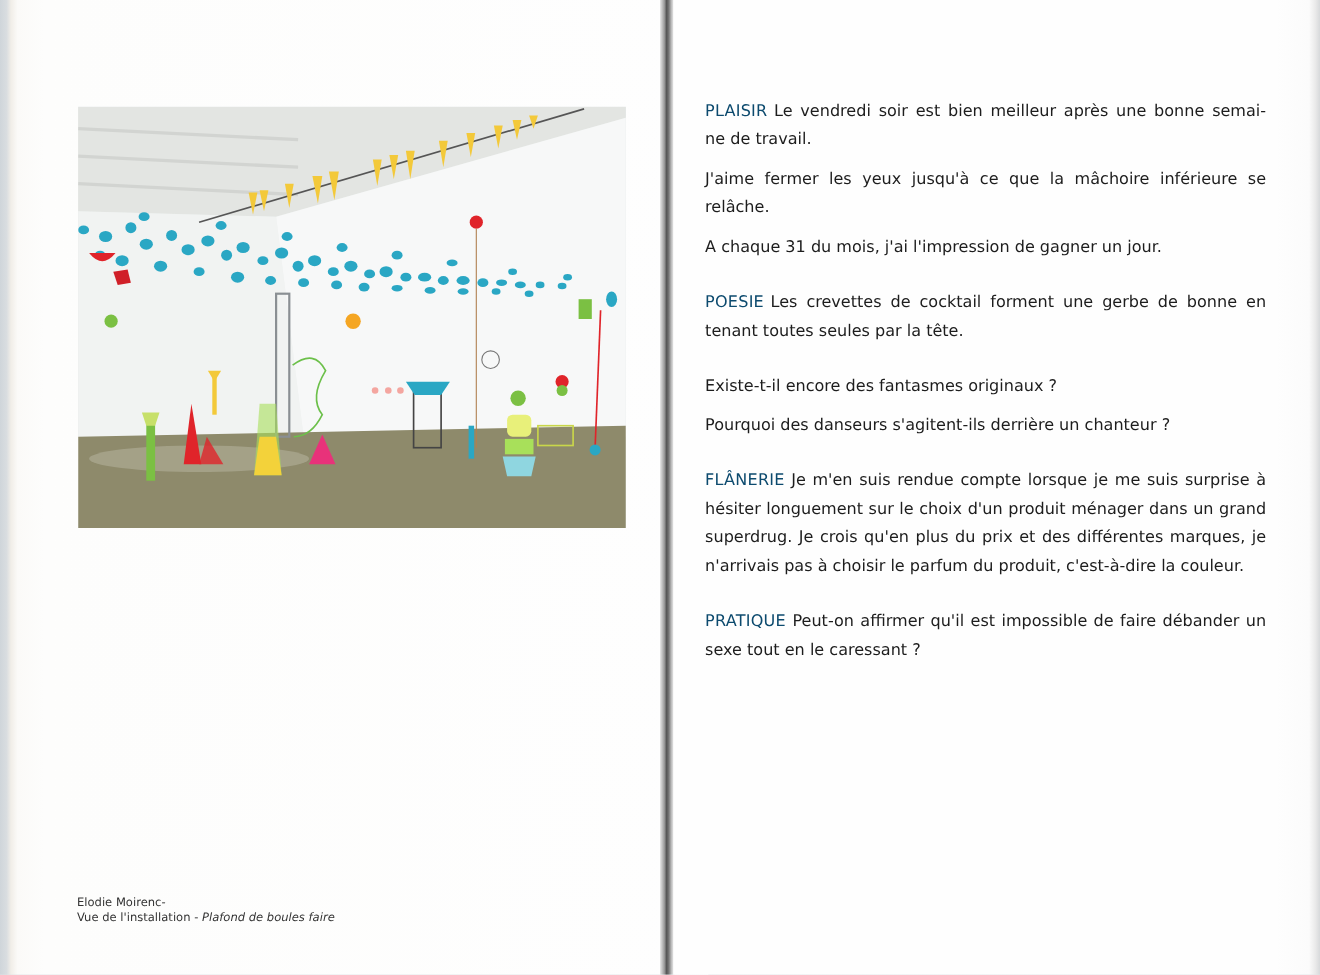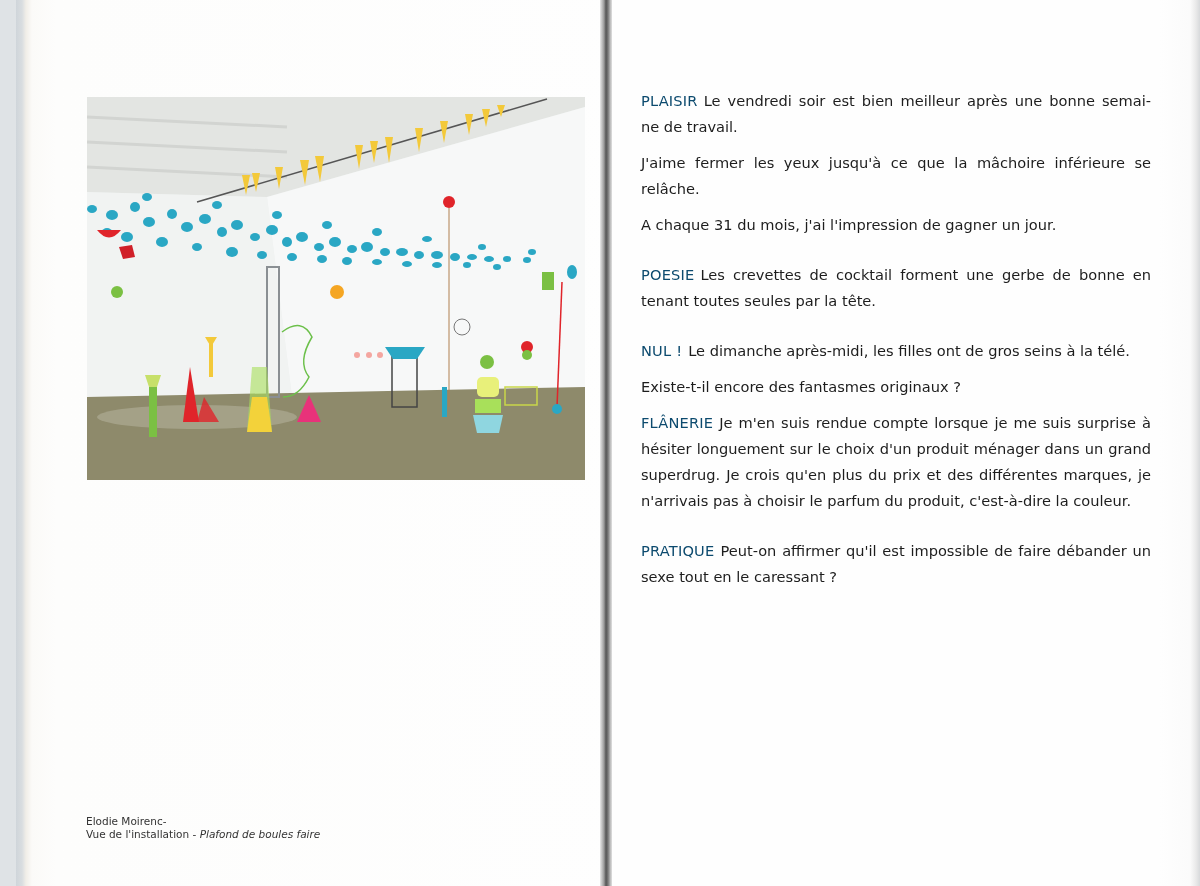--- a/index.html
+++ b/index.html
@@ -4,21 +4,21 @@
 <style>
   html, body { margin: 0; padding: 0; }
   body {
     width: 1200px; height: 886px; overflow: hidden;
     background: #dfe3e6;
     font-family: "DejaVu Sans", sans-serif;
     position: relative;
   }
   .spread { position: absolute; inset: 0; }
   .page-left {
-    position: absolute; left: 16px; top: 0; width: 644px; height: 886px;
+    position: absolute; left: 0; top: 0; width: 644px; height: 886px;
     background: linear-gradient(to right, #cfd5da 0px, #d9dde0 6px, #f1eee8 10px, #fbfaf8 16px, #fdfdfc 40px, #fefefe 100%);
   }
   .gutter {
     position: absolute; left: 600px; top: 0; width: 14px; height: 886px;
     background: linear-gradient(to right, #e9e9e9 0px, #9a9a9a 4px, #555 6px, #777 8px, #cfcfcf 11px, #f4f4f4 14px);
   }
   .page-right {
     position: absolute; left: 612px; top: 0; width: 588px; height: 886px;
     background: linear-gradient(to left, #d7d9db 0px, #e9e9e9 4px, #fbfbfb 10px, #fefefe 40px, #fefefe 100%);
   }
@@ -191,18 +191,18 @@
 
   <div class="gutter"></div>
 
   <div class="page-right"></div>
 
   <div class="text-col">
     <p class="para"><span class="label">PLAISIR</span><span>Le vendredi soir est bien meilleur après une bonne semai- ne de travail.</span></p>
     <p class="para"><span>J'aime fermer les yeux jusqu'à ce que la mâchoire inférieure se relâche.</span></p>
     <p class="para gap"><span>A chaque 31 du mois, j'ai l'impression de gagner un jour.</span></p>
     <p class="para gap"><span class="label">POESIE</span><span>Les crevettes de cocktail forment une gerbe de bonne en tenant toutes seules par la tête.</span></p>
-    <p class="para"><span class="label">NUL !</span><span>Le dimanche après-midi, les filles ont de gros seins à la télé.</span></p>
     <p class="para"><span>Existe-t-il encore des fantasmes originaux ?</span></p>
+    <p class="para gap"><span>Pourquoi des danseurs s'agitent-ils derrière un chanteur ?</span></p>
     <p class="para gap"><span class="label">FLÂNERIE</span><span>Je m'en suis rendue compte lorsque je me suis surprise à hésiter longuement sur le choix d'un produit ménager dans un grand superdrug. Je crois qu'en plus du prix et des différentes marques, je n'arrivais pas à choisir le parfum du produit, c'est-à-dire la couleur.</span></p>
     <p class="para"><span class="label">PRATIQUE</span><span>Peut-on affirmer qu'il est impossible de faire débander un sexe tout en le caressant ?</span></p>
   </div>
 </div>
 
 </body></html>

